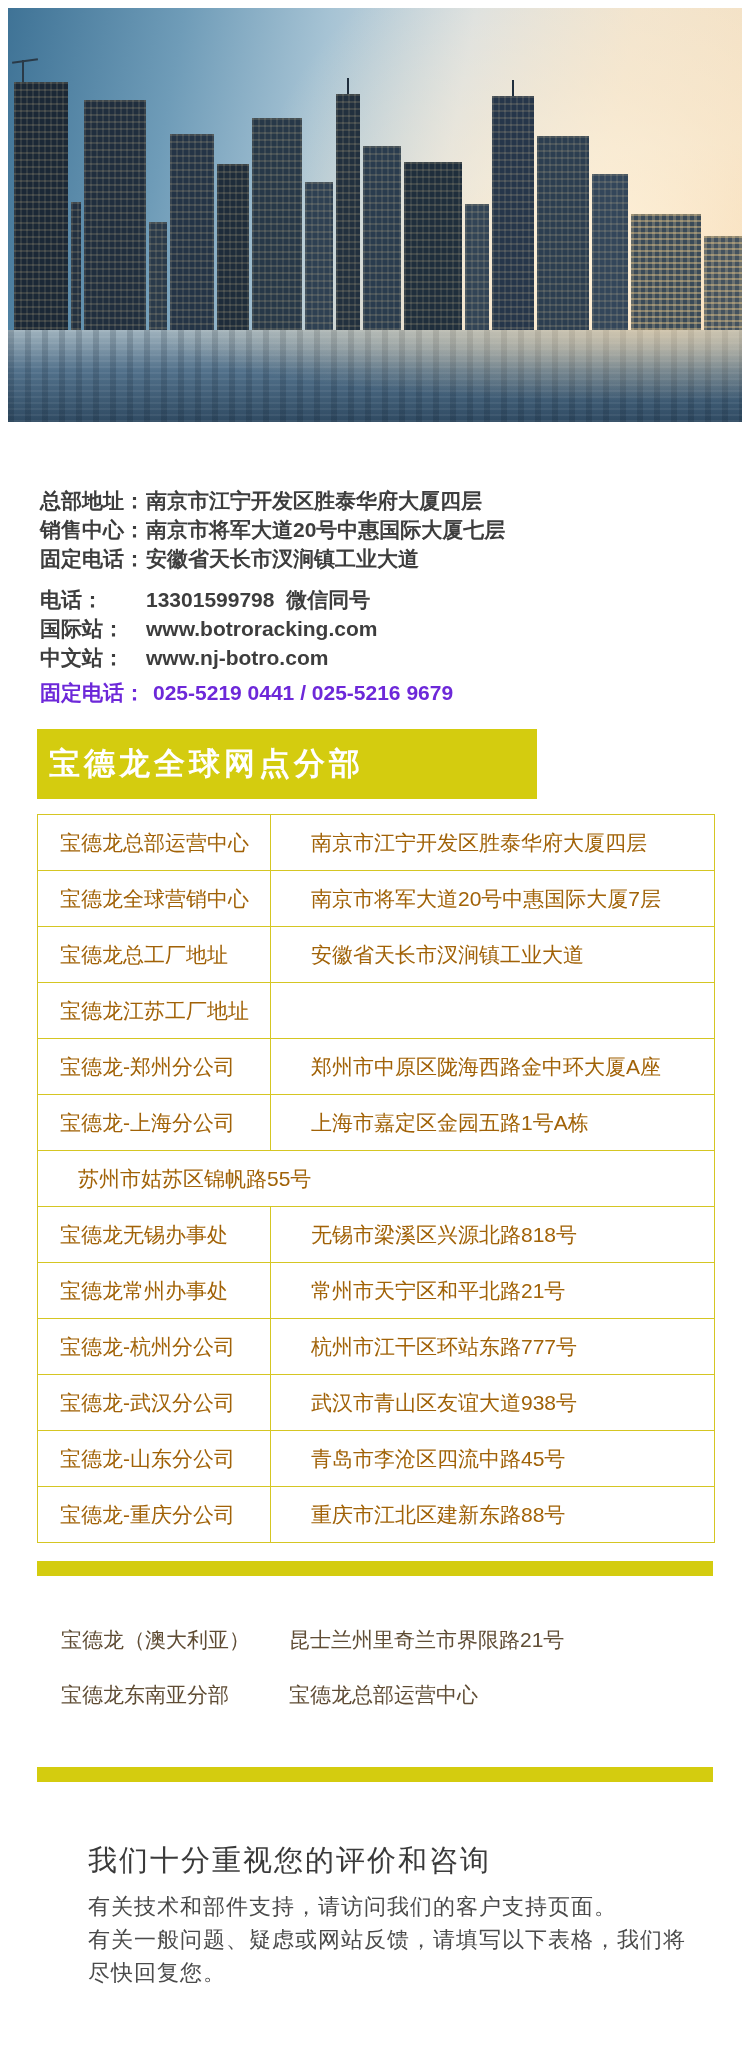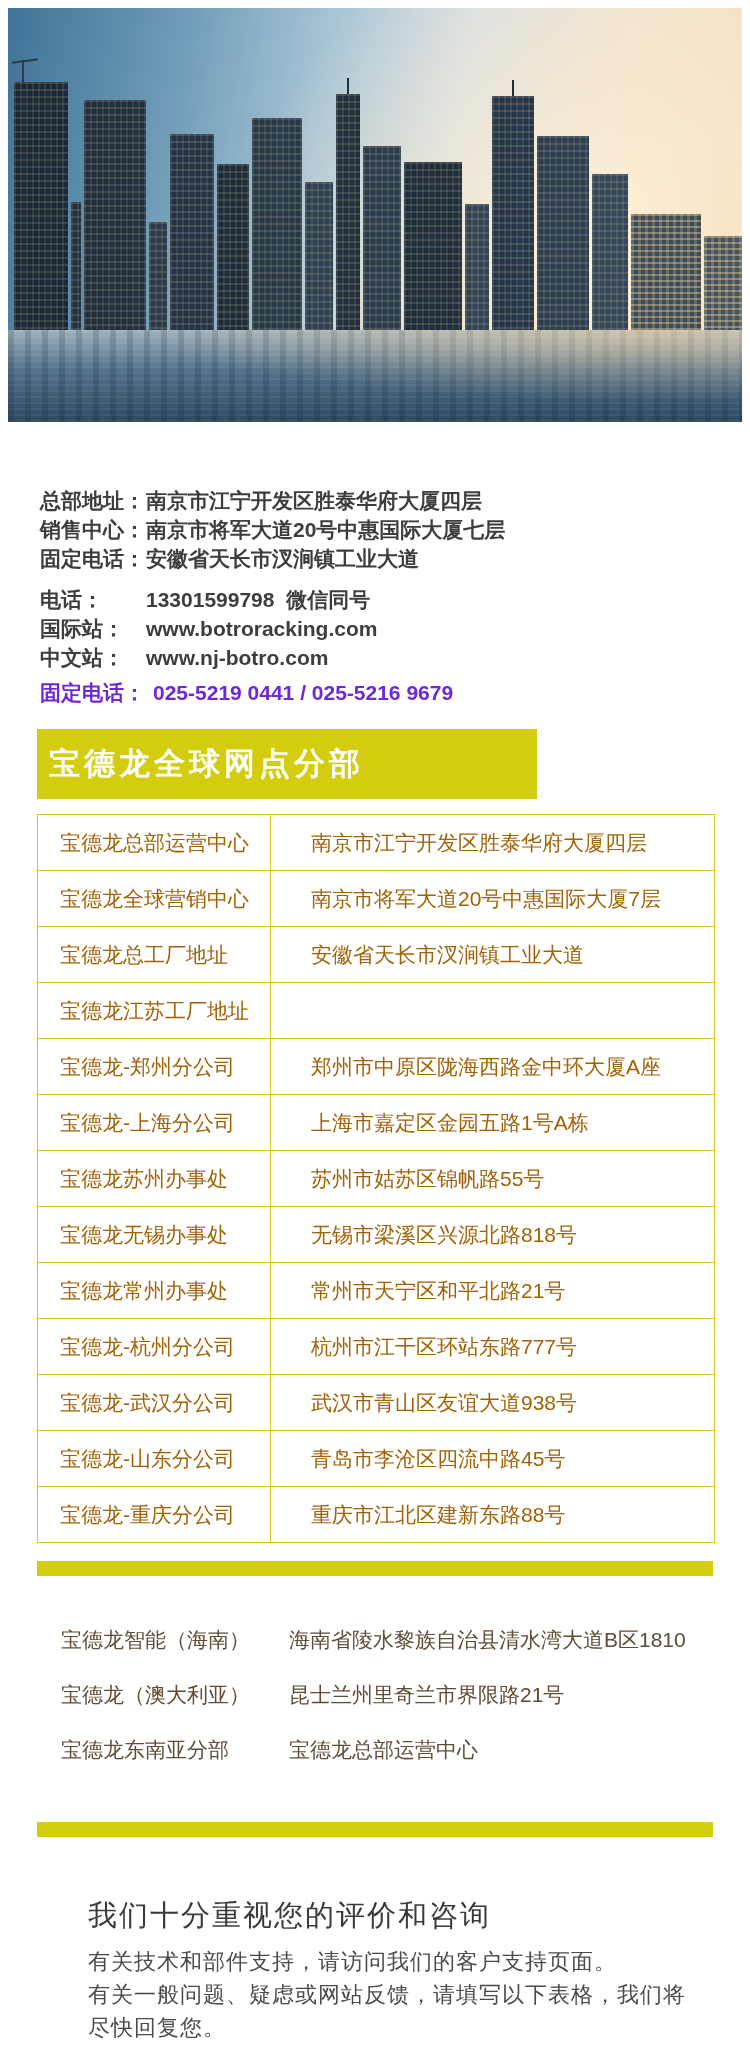--- a/index.html
+++ b/index.html
@@ -183,21 +183,20 @@
   </div>
   <div class="t-row">
     <div class="t-name">宝德龙-郑州分公司</div>
     <div class="t-addr">郑州市中原区陇海西路金中环大厦A座</div>
   </div>
   <div class="t-row">
     <div class="t-name">宝德龙-上海分公司</div>
     <div class="t-addr">上海市嘉定区金园五路1号A栋</div>
   </div>
   <div class="t-row">
-    <div class="t-name">宝德龙苏州办事处</div>
     <div class="t-addr">苏州市姑苏区锦帆路55号</div>
   </div>
   <div class="t-row">
     <div class="t-name">宝德龙无锡办事处</div>
     <div class="t-addr">无锡市梁溪区兴源北路818号</div>
   </div>
   <div class="t-row">
     <div class="t-name">宝德龙常州办事处</div>
     <div class="t-addr">常州市天宁区和平北路21号</div>
   </div>
@@ -215,24 +214,20 @@
   </div>
   <div class="t-row">
     <div class="t-name">宝德龙-重庆分公司</div>
     <div class="t-addr">重庆市江北区建新东路88号</div>
   </div>
 </div>
 
 <div class="bar bar1"></div>
 
 <div class="intl">
-  <div class="i-row">
-    <div class="i-name">宝德龙智能（海南）</div>
-    <div class="i-addr">海南省陵水黎族自治县清水湾大道B区1810</div>
-  </div>
   <div class="i-row">
     <div class="i-name">宝德龙（澳大利亚）</div>
     <div class="i-addr">昆士兰州里奇兰市界限路21号</div>
   </div>
   <div class="i-row">
     <div class="i-name">宝德龙东南亚分部</div>
     <div class="i-addr">宝德龙总部运营中心</div>
   </div>
 </div>
 

